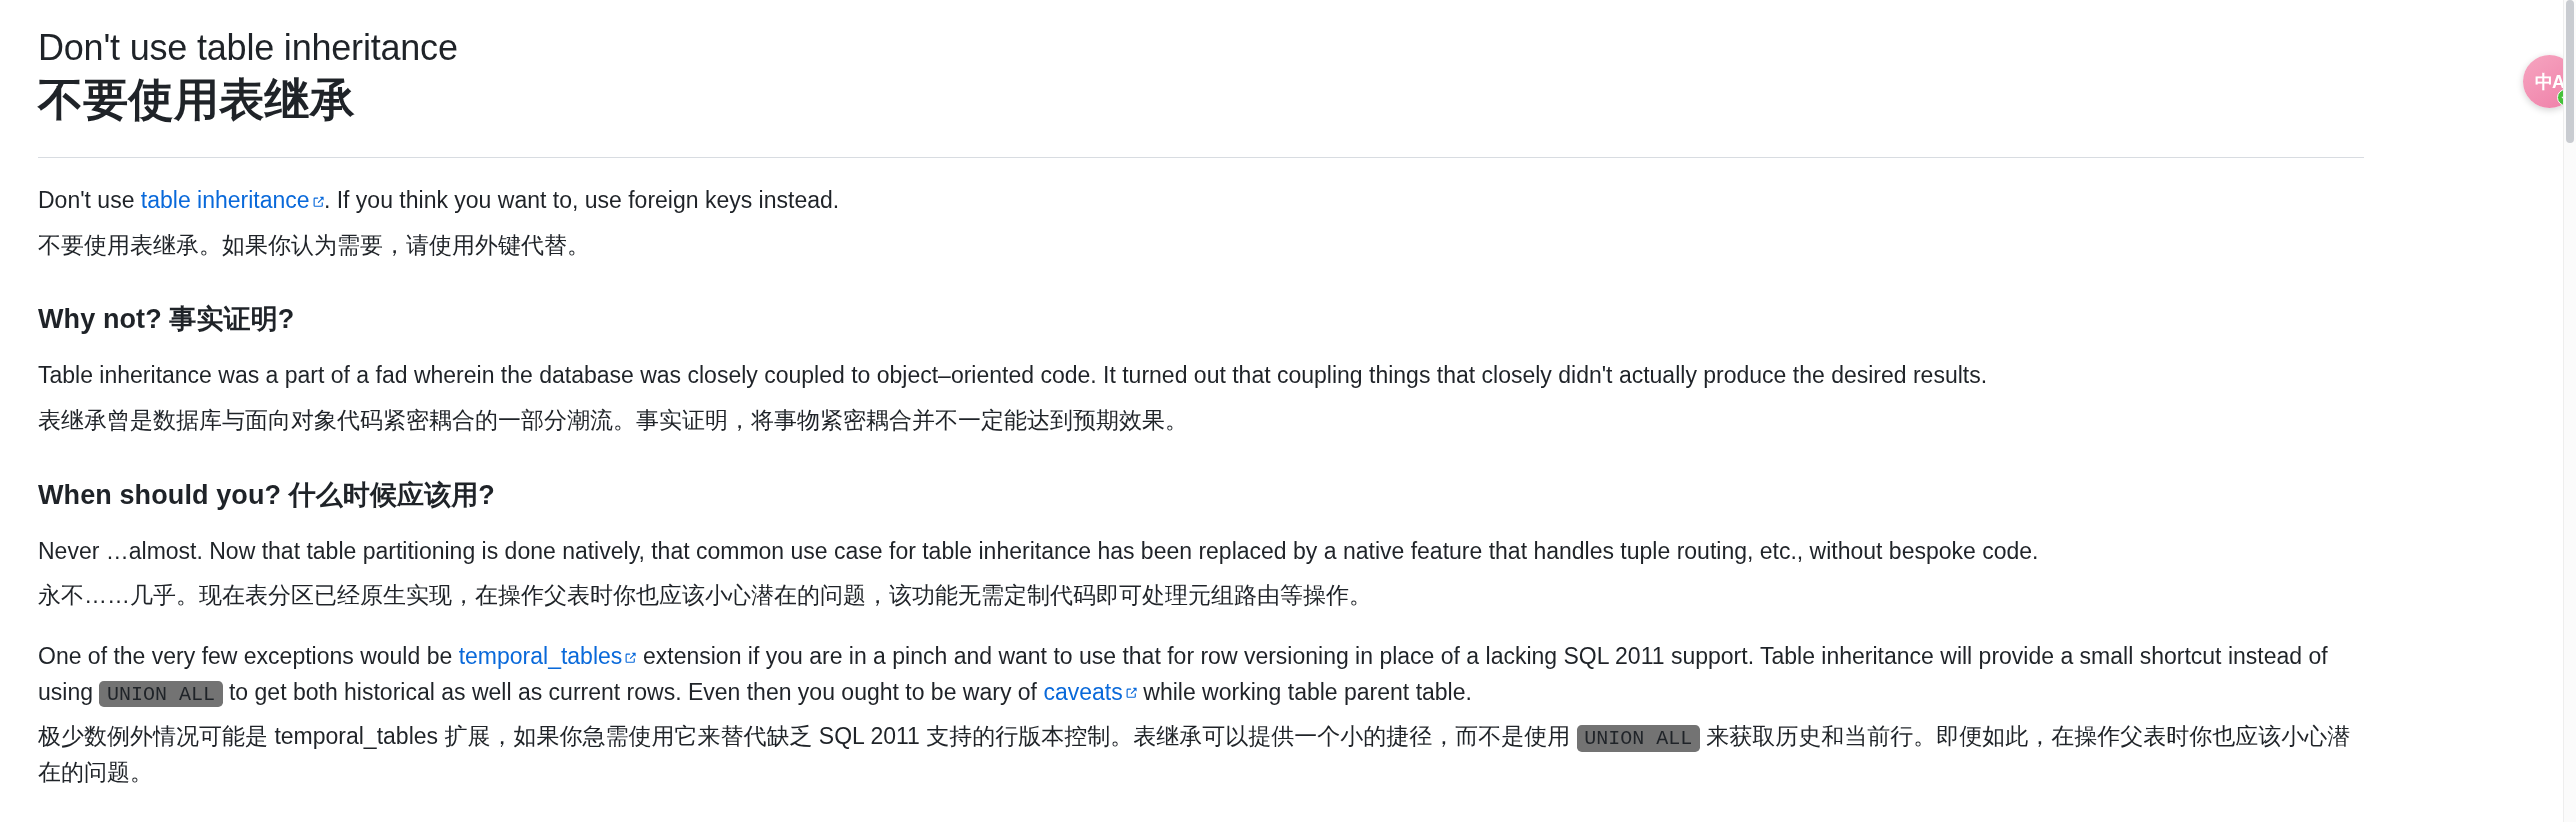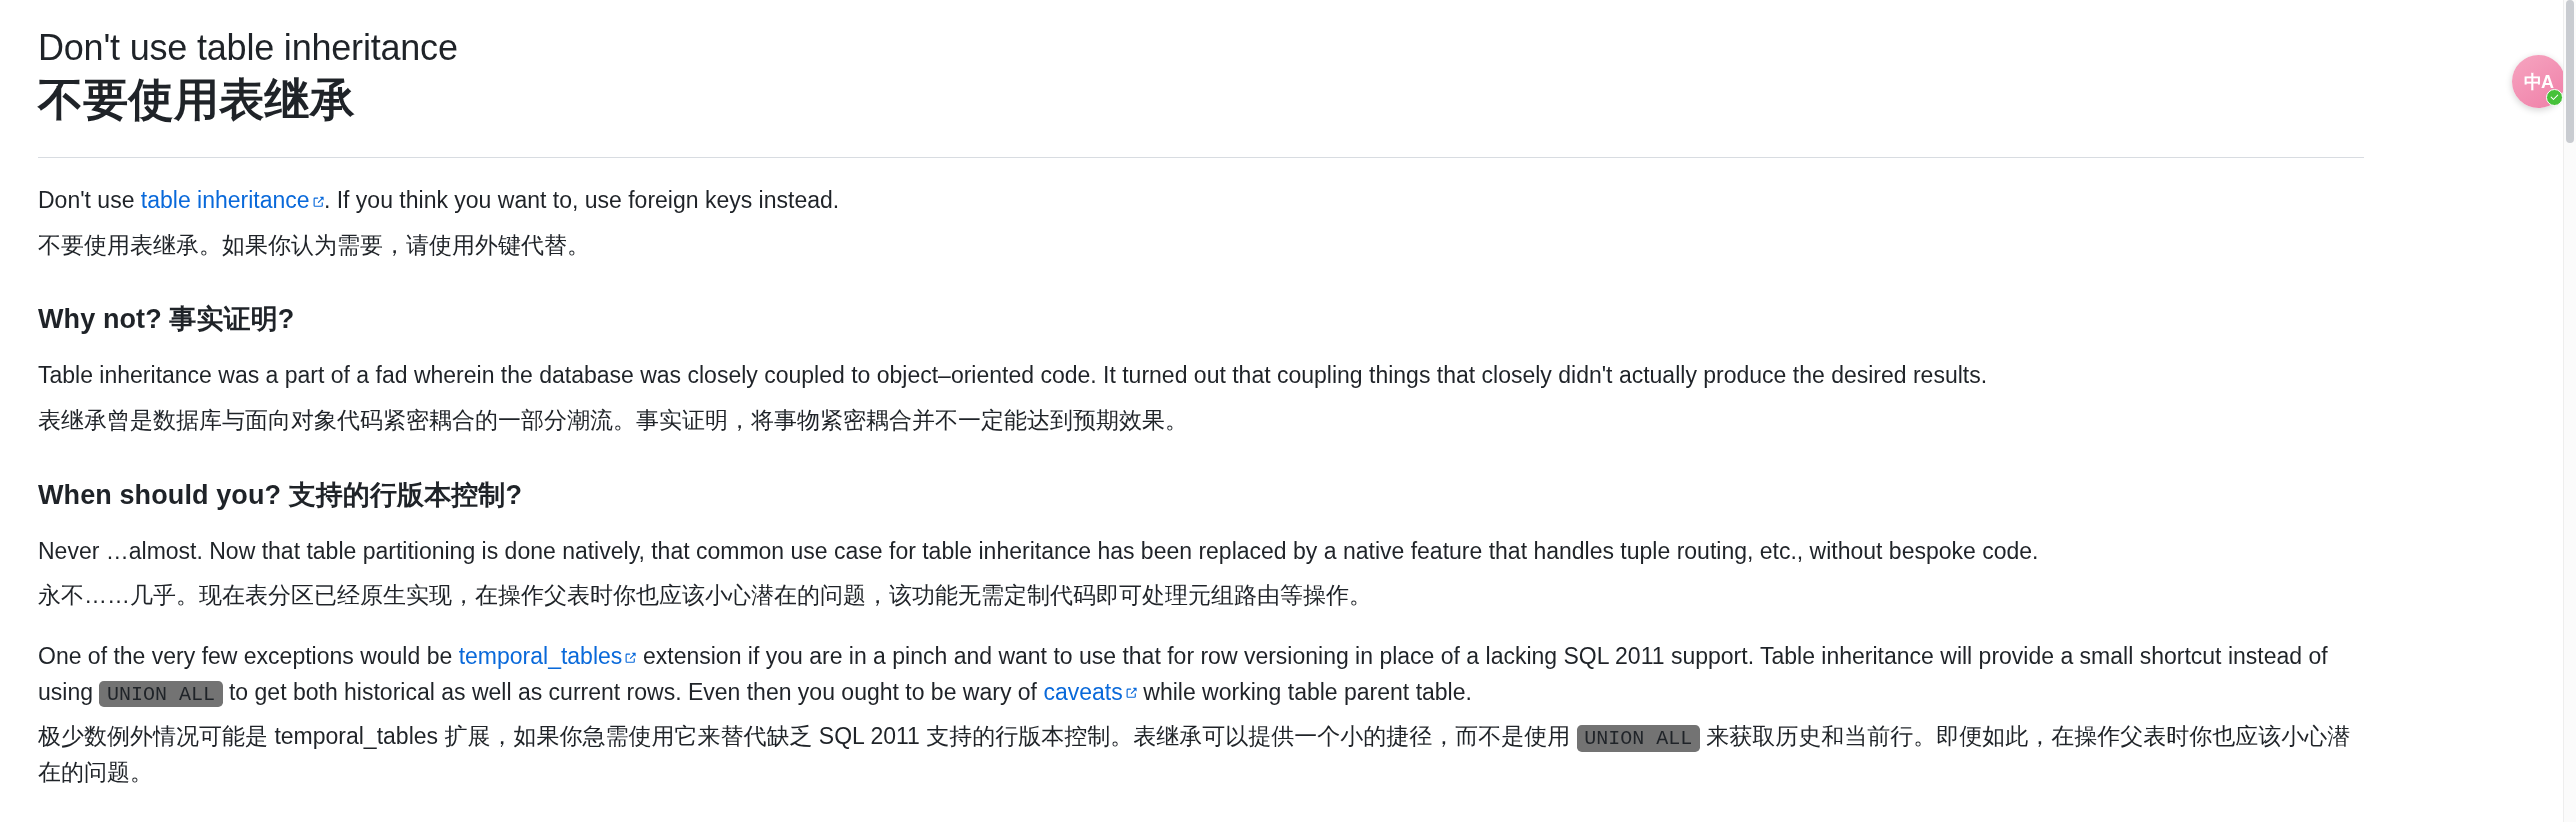--- a/index.html
+++ b/index.html
@@ -83,21 +83,21 @@
     background: #737373;
     border-radius: 4.8px;
     padding: 1.9px 7.6px;
     color: #1f2328;
     white-space: nowrap;
   }
   
   .translate-widget {
     position: absolute;
     top: 55px;
-    right: 11px;
+    right: 0px;
     width: 53px;
     height: 53px;
     border-radius: 50%;
     background: linear-gradient(145deg, #f6a5c0 0%, #ef7fa8 100%);
     box-shadow: 0 1.9px 7.6px rgba(0,0,0,0.18);
     display: flex;
     align-items: center;
     justify-content: center;
     color: #ffffff;
     font-size: 18px;
@@ -156,21 +156,21 @@
   <p class="para"><span>Don't use </span><a class="ext" href="#"><span>table inheritance</span><span class="ext-ico"><svg viewBox="0 0 16 16" width="12.4" height="12.4" fill="#0969da">
             <path d="M10.604 1h4.146a.25.25 0 0 1 .25.25v4.146a.25.25 0 0 1-.427.177L13.25 4.25 8.78 8.72a.75.75 0 0 1-1.06-1.06l4.47-4.47-1.323-1.323A.25.25 0 0 1 10.604 1ZM3.75 2h3.5a.75.75 0 0 1 0 1.5h-3.5a.25.25 0 0 0-.25.25v8.5c0 .138.112.25.25.25h8.5a.25.25 0 0 0 .25-.25v-3.5a.75.75 0 0 1 1.5 0v3.5A1.75 1.75 0 0 1 12.25 14h-8.5A1.75 1.75 0 0 1 2 12.25v-8.5A1.75 1.75 0 0 1 3.75 2Z"></path>
           </svg></span></a><span>. If you think you want to, use foreign keys instead.</span></p>
 
   <p class="para zh">不要使用表继承。如果你认为需要，请使用外键代替。</p>
 
   <h2 class="section">Why not?  事实证明?</h2>
   <p class="para">Table inheritance was a part of a fad wherein the database was closely coupled to object–oriented code. It turned out that coupling things that closely didn't actually produce the desired results.</p>
   <p class="para zh">表继承曾是数据库与面向对象代码紧密耦合的一部分潮流。事实证明，将事物紧密耦合并不一定能达到预期效果。</p>
 
-  <h2 class="section">When should you?  支持的行版本控制?</h2>
+  <h2 class="section">When should you?  什么时候应该用?</h2>
   <p class="para">Never …almost. Now that table partitioning is done natively, that common use case for table inheritance has been replaced by a native feature that handles tuple routing, etc., without bespoke code.</p>
   <p class="para zh">永不……几乎。现在表分区已经原生实现，在操作父表时你也应该小心潜在的问题，该功能无需定制代码即可处理元组路由等操作。</p>
 
   <p class="para"><span>One of the very few exceptions would be </span><a class="ext" href="#"><span>temporal_tables</span><span class="ext-ico"><svg viewBox="0 0 16 16" width="12.4" height="12.4" fill="#0969da">
             <path d="M10.604 1h4.146a.25.25 0 0 1 .25.25v4.146a.25.25 0 0 1-.427.177L13.25 4.25 8.78 8.72a.75.75 0 0 1-1.06-1.06l4.47-4.47-1.323-1.323A.25.25 0 0 1 10.604 1ZM3.75 2h3.5a.75.75 0 0 1 0 1.5h-3.5a.25.25 0 0 0-.25.25v8.5c0 .138.112.25.25.25h8.5a.25.25 0 0 0 .25-.25v-3.5a.75.75 0 0 1 1.5 0v3.5A1.75 1.75 0 0 1 12.25 14h-8.5A1.75 1.75 0 0 1 2 12.25v-8.5A1.75 1.75 0 0 1 3.75 2Z"></path>
           </svg></span></a><span> extension if you are in a pinch and want to use that for row versioning in place of a lacking SQL 2011 support. Table inheritance will provide a small shortcut instead of using </span><code class="inline">UNION ALL</code><span> to get both historical as well as current rows. Even then you ought to be wary of </span><a class="ext" href="#"><span>caveats</span><span class="ext-ico"><svg viewBox="0 0 16 16" width="12.4" height="12.4" fill="#0969da">
             <path d="M10.604 1h4.146a.25.25 0 0 1 .25.25v4.146a.25.25 0 0 1-.427.177L13.25 4.25 8.78 8.72a.75.75 0 0 1-1.06-1.06l4.47-4.47-1.323-1.323A.25.25 0 0 1 10.604 1ZM3.75 2h3.5a.75.75 0 0 1 0 1.5h-3.5a.25.25 0 0 0-.25.25v8.5c0 .138.112.25.25.25h8.5a.25.25 0 0 0 .25-.25v-3.5a.75.75 0 0 1 1.5 0v3.5A1.75 1.75 0 0 1 12.25 14h-8.5A1.75 1.75 0 0 1 2 12.25v-8.5A1.75 1.75 0 0 1 3.75 2Z"></path>
           </svg></span></a><span> while working table parent table.</span></p>
 
   <p class="para zh tight"><span>极少数例外情况可能是 temporal_tables 扩展，如果你急需使用它来替代缺乏 SQL 2011 支持的行版本控制。表继承可以提供一个小的捷径，而不是使用 </span><code class="inline">UNION ALL</code><span> 来获取历史和当前行。即便如此，在操作父表时你也应该小心潜在的问题。</span></p>

